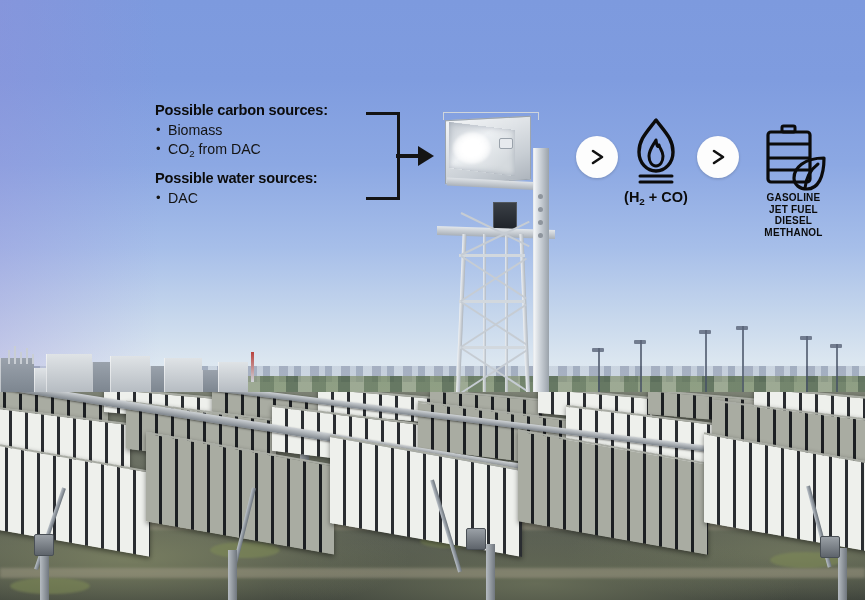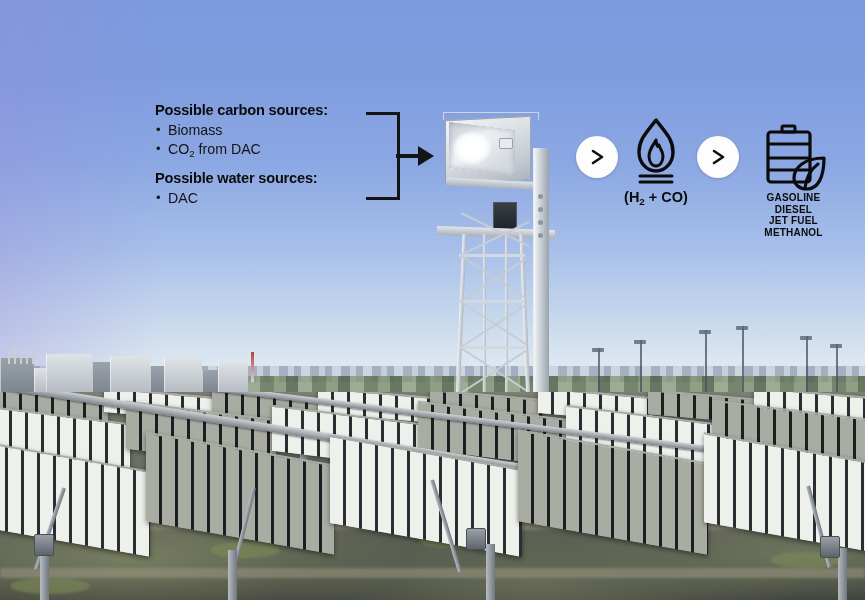--- a/index.html
+++ b/index.html
@@ -447,19 +447,19 @@
         <line x1="10" y1="52" x2="52" y2="52" stroke="#0b0b0b" stroke-width="3.2"></line>
 
         <rect x="24" y="8" width="13" height="6" rx="1.5" ry="1.5" fill="none" stroke="#0b0b0b" stroke-width="3"></rect>
 
         <path d="M66 40 C46 40, 36 50, 36 60 C36 67, 42 71, 49 71 C60 71, 66 59, 66 40 Z" fill="none" stroke="#0b0b0b" stroke-width="3.2" stroke-linejoin="round"></path>
         <path d="M60 46 C52 52, 48 60, 47 70" fill="none" stroke="#0b0b0b" stroke-width="3" stroke-linecap="round"></path>
       </svg>
     </div>
     <div class="stack-lines">
       <div>GASOLINE</div>
+      <div>JET FUEL</div>
       <div>DIESEL</div>
-      <div>JET FUEL</div>
       <div>METHANOL</div>
     </div>
   </div>
 
 </div>
 
 </body></html>

